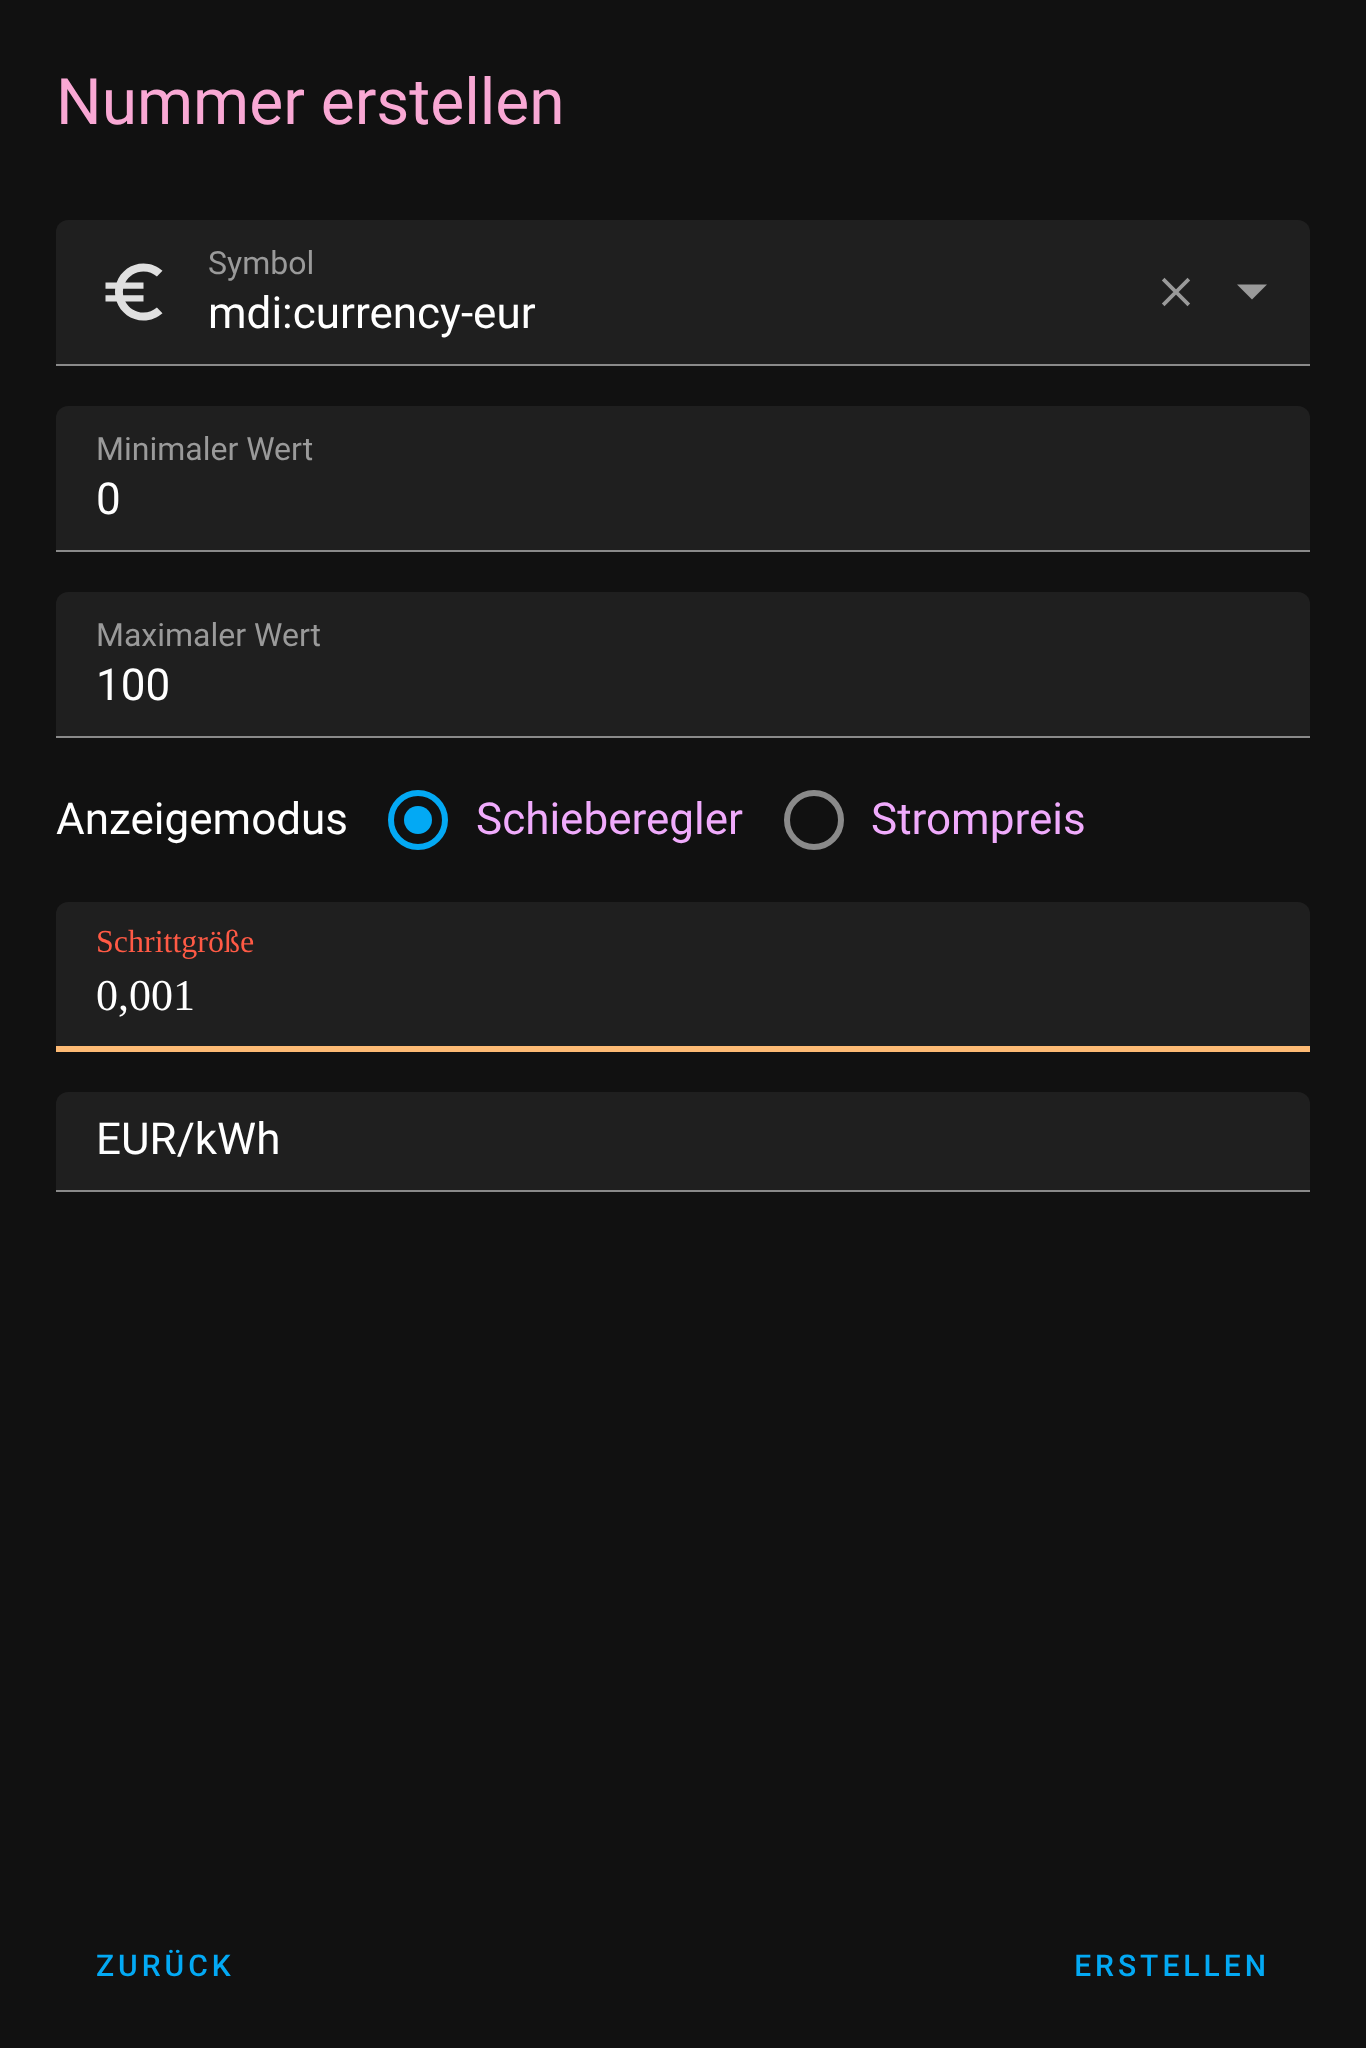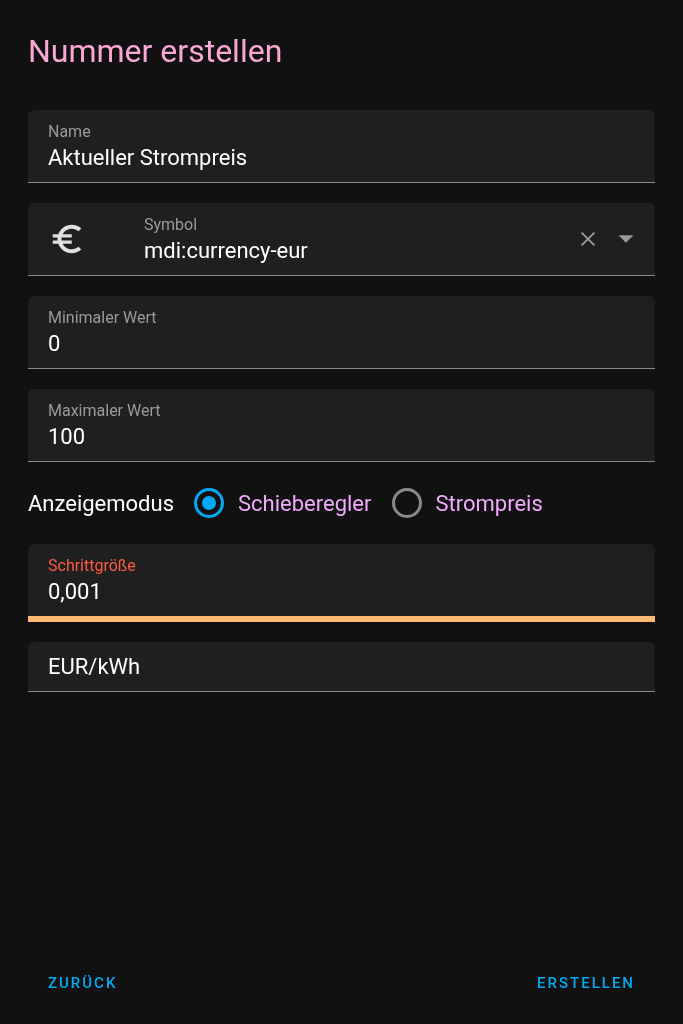--- a/index.html
+++ b/index.html
@@ -31,21 +31,22 @@
     gap: 20px;
   }
   .field {
     background: #1f1f1f;
     border-radius: 6px 6px 0 0;
     border-bottom: 1px solid #8a8a8a;
     padding: 12px 20px 12px 20px;
     position: relative;
   }
   .field.error {
-    border-bottom: 6px solid #fdba74;
+    border-bottom: 3px solid #fdba74;
+    font-family: Liberation Serif, serif;
   }
   .field-label {
     font-size: 16px;
     color: #9a9a9a;
     margin-bottom: 4px;
   }
   .field.error .field-label {
     color: #ff5a45;
   }
   .field-value {
@@ -62,21 +63,21 @@
     align-items: center;
     gap: 18px;
   }
   .symbol-icon {
     width: 38px;
     height: 38px;
     flex-shrink: 0;
     color: #e0e0e0;
   }
   .symbol-icon svg { width: 100%; height: 100%; }
-  .symbol-body { flex: 1; margin-left: 40px; }
+  .symbol-body { flex: 1; }
   .symbol-actions {
     display: flex;
     align-items: center;
     gap: 18px;
     color: #9a9a9a;
   }
   .symbol-actions .x-icon svg { width: 22px; height: 22px; display:block; }
   .symbol-actions .chev-icon svg { width: 18px; height: 12px; display:block; }
   .radio-row {
     display: flex;
@@ -138,24 +139,20 @@
 </style>
 </head>
 <body>
 
 <div class="dialog">
 
   <h1 class="title">Nummer erstellen</h1>
 
   <div class="fields">
 
-    <div class="field">
-      <div class="field-label">Name</div>
-      <input class="field-value" value="Aktueller Strompreis" style="">
-    </div>
 
     <div class="field symbol-field">
       <span class="symbol-icon">
         <svg viewBox="0 0 24 24" fill="currentColor">
             <path d="M15 18.5c-2.5 0-4.68-1.42-5.76-3.5H15v-2H8.58c-.05-.33-.08-.66-.08-1s.03-.67.08-1H15V9H9.24C10.32 6.92 12.5 5.5 15 5.5c1.61 0 3.09.59 4.23 1.57L21 5.3C19.41 3.87 17.3 3 15 3c-3.92 0-7.24 2.51-8.48 6H3v2h3.06c-.04.33-.06.66-.06 1s.02.67.06 1H3v2h3.52C7.76 18.49 11.08 21 15 21c2.3 0 4.41-.87 6-2.3l-1.77-1.77c-1.14.98-2.62 1.57-4.23 1.57Z"></path>
           </svg>
       </span>
       <div class="symbol-body">
         <div class="field-label">Symbol</div>
         <input class="field-value" value="mdi:currency-eur" style="">

